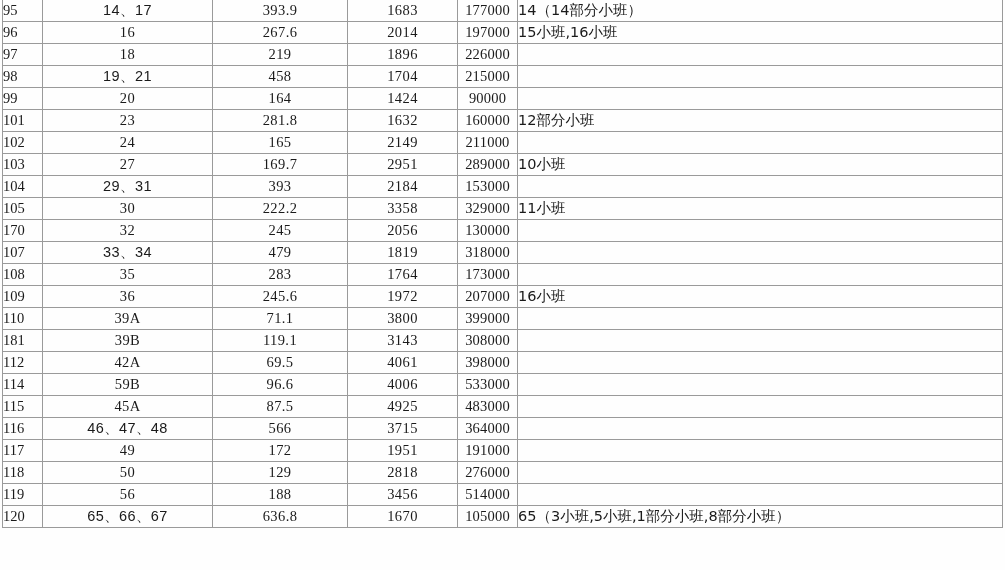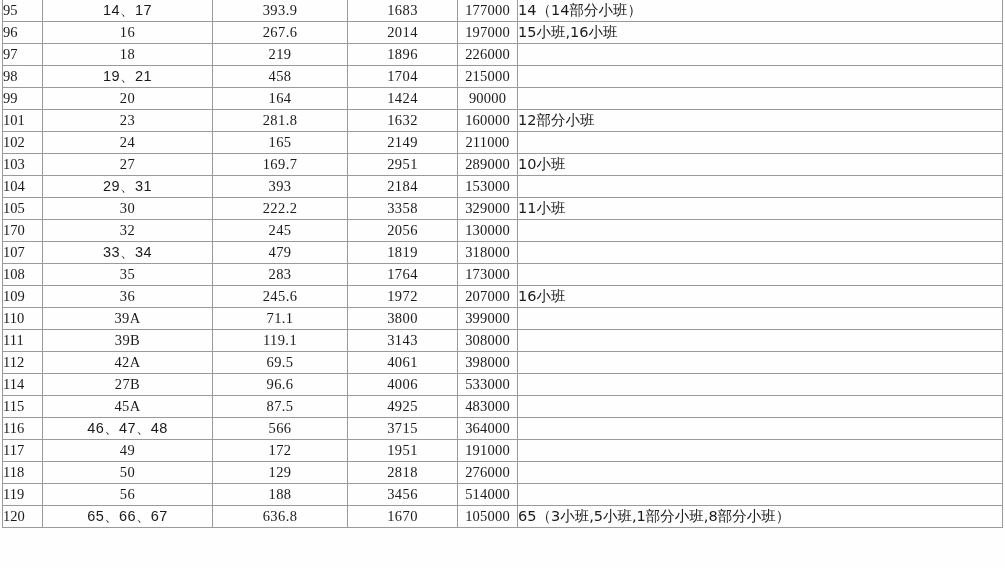--- a/index.html
+++ b/index.html
@@ -197,38 +197,38 @@
         </tr>
         <tr>
           <td class="cell-index">110</td>
           <td class="cell-code">39A</td>
           <td class="cell-val1">71.1</td>
           <td class="cell-val2">3800</td>
           <td class="cell-val3">399000</td>
           <td class="cell-note"></td>
         </tr>
         <tr>
-          <td class="cell-index">111</td>
+          <td class="cell-index">181</td>
           <td class="cell-code">39B</td>
           <td class="cell-val1">119.1</td>
           <td class="cell-val2">3143</td>
           <td class="cell-val3">308000</td>
           <td class="cell-note"></td>
         </tr>
         <tr>
           <td class="cell-index">112</td>
           <td class="cell-code">42A</td>
           <td class="cell-val1">69.5</td>
           <td class="cell-val2">4061</td>
           <td class="cell-val3">398000</td>
           <td class="cell-note"></td>
         </tr>
         <tr>
           <td class="cell-index">114</td>
-          <td class="cell-code">27B</td>
+          <td class="cell-code">59B</td>
           <td class="cell-val1">96.6</td>
           <td class="cell-val2">4006</td>
           <td class="cell-val3">533000</td>
           <td class="cell-note"></td>
         </tr>
         <tr>
           <td class="cell-index">115</td>
           <td class="cell-code">45A</td>
           <td class="cell-val1">87.5</td>
           <td class="cell-val2">4925</td>

